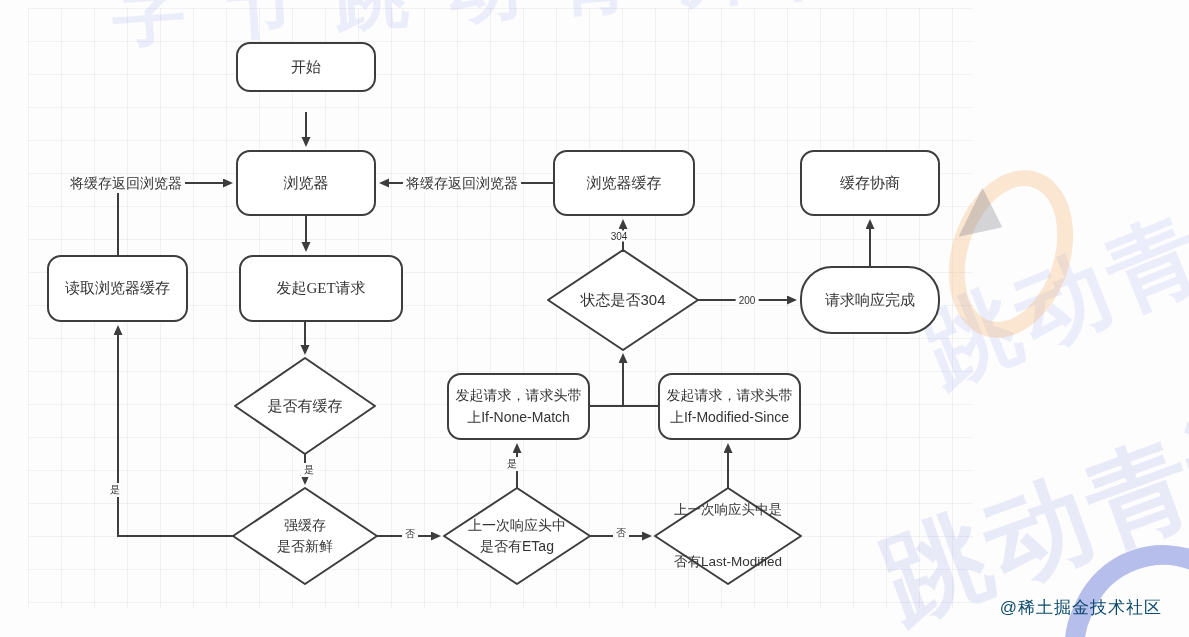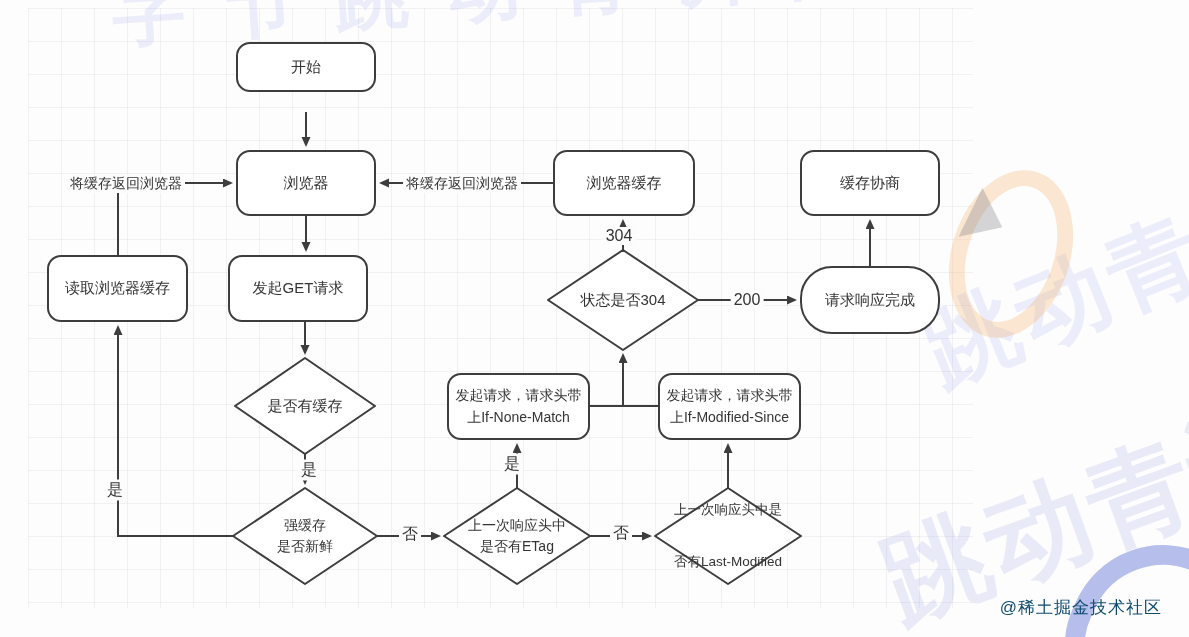--- a/index.html
+++ b/index.html
@@ -78,21 +78,21 @@
     align-items:center;justify-content:center;
     text-align:right;
     font-size:14px;line-height:1.5;color:#333;
   }
   
   .elabel{
     position:absolute;
     transform:translate(-50%,-50%);
     background:#fcfcfc;
     padding:0 3px;
-    font-size:16px;color:#333;
+    font-size:10px;color:#333;
     white-space:nowrap;
   }
   .elabel.sm{font-size:14px;}
 </style>
 </head>
 <body>
 
 <div class="screen">
 
   <div class="grid"></div>
@@ -152,21 +152,21 @@
   </div>
 
   <div class="node" style="left:800px;top:150px;width:140px;height:66px;">
     <span>缓存协商</span>
   </div>
 
   <div class="node" style="left:47px;top:255px;width:141px;height:67px;">
     <span>读取浏览器缓存</span>
   </div>
 
-  <div class="node" style="left:228px;top:255px;width:140px;height:67px;">
+  <div class="node" style="left:239px;top:255px;width:164px;height:67px;font-family:Liberation Serif, serif;">
     <span>发起GET请求</span>
   </div>
 
   <div class="node" style="left:800px;top:266px;width:140px;height:68px;border-radius:32px;">
     <span>请求响应完成</span>
   </div>
 
   <div class="node small-text" style="left:447px;top:373px;width:143px;height:67px;">
     <span>发起请求，请求头带</span>
     <span>上If-None-Match</span>

